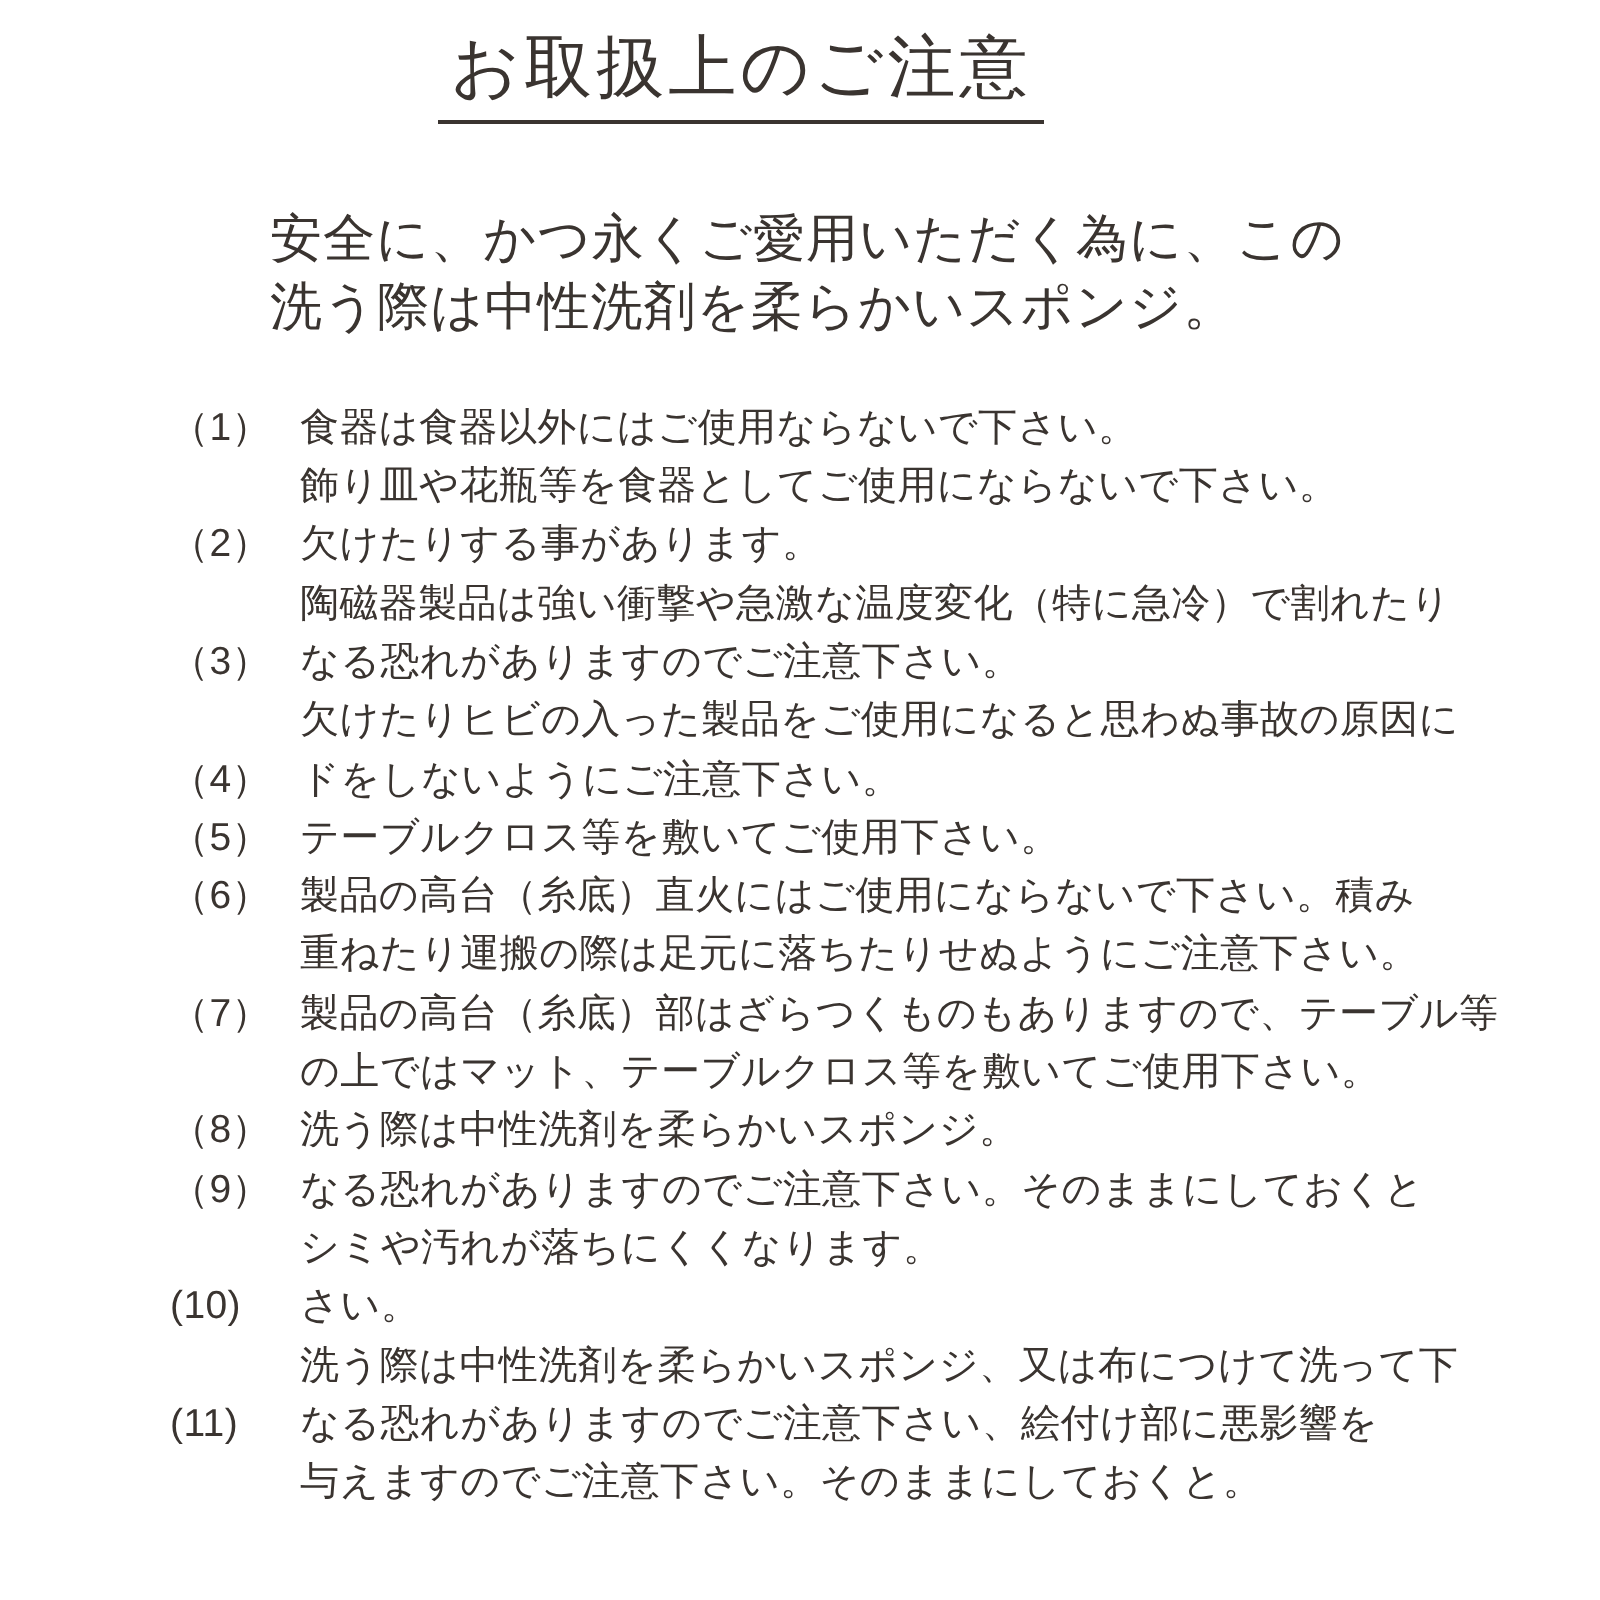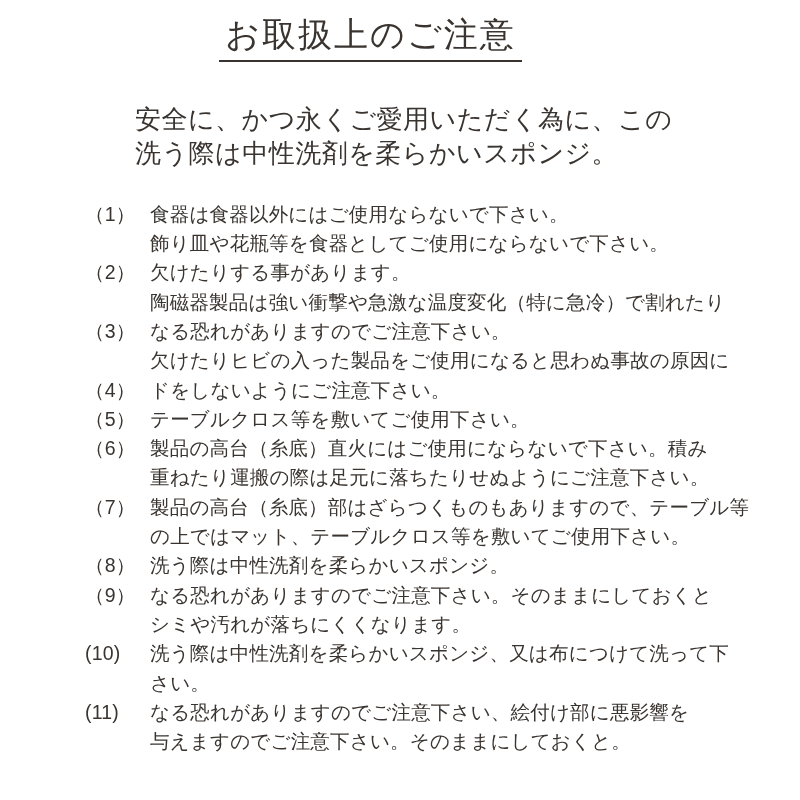--- a/index.html
+++ b/index.html
@@ -131,22 +131,22 @@
       <li class="item">
         <span class="num">（9）</span>
         <span class="item-text">
           <div class="line">なる恐れがありますのでご注意下さい。そのままにしておくと</div>
           <div class="line">シミや汚れが落ちにくくなります。</div>
         </span>
       </li>
       <li class="item">
         <span class="num">(10)</span>
         <span class="item-text">
+          <div class="line">さい。</div>
           <div class="line">洗う際は中性洗剤を柔らかいスポンジ、又は布につけて洗って下</div>
-          <div class="line">さい。</div>
         </span>
       </li>
       <li class="item">
         <span class="num">(11)</span>
         <span class="item-text">
           <div class="line">なる恐れがありますのでご注意下さい、絵付け部に悪影響を</div>
           <div class="line">与えますのでご注意下さい。そのままにしておくと。</div>
         </span>
       </li>
     </ol>

